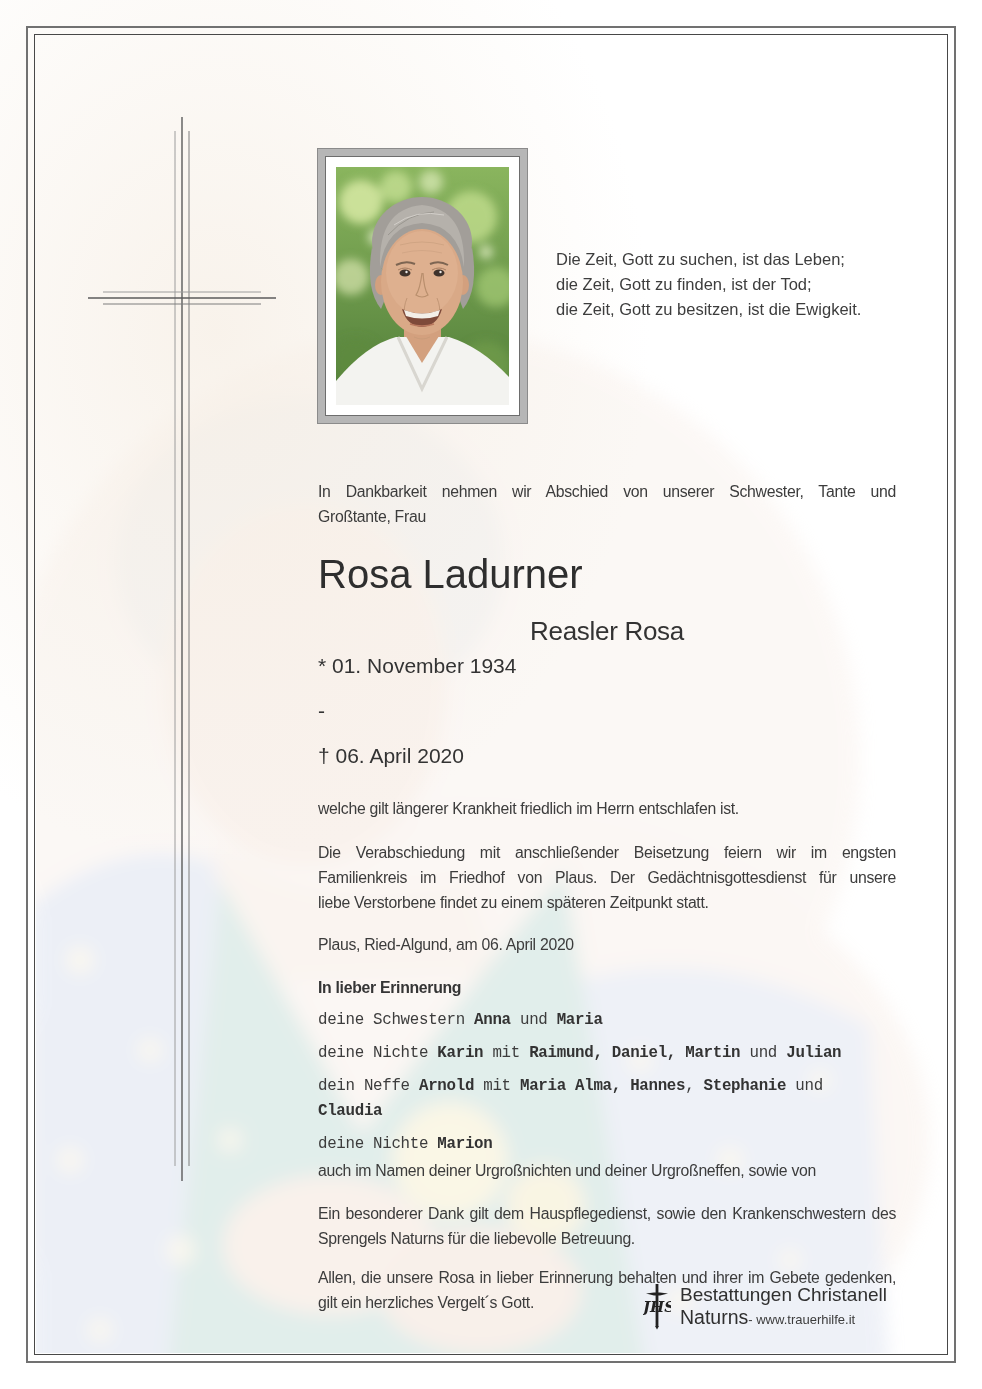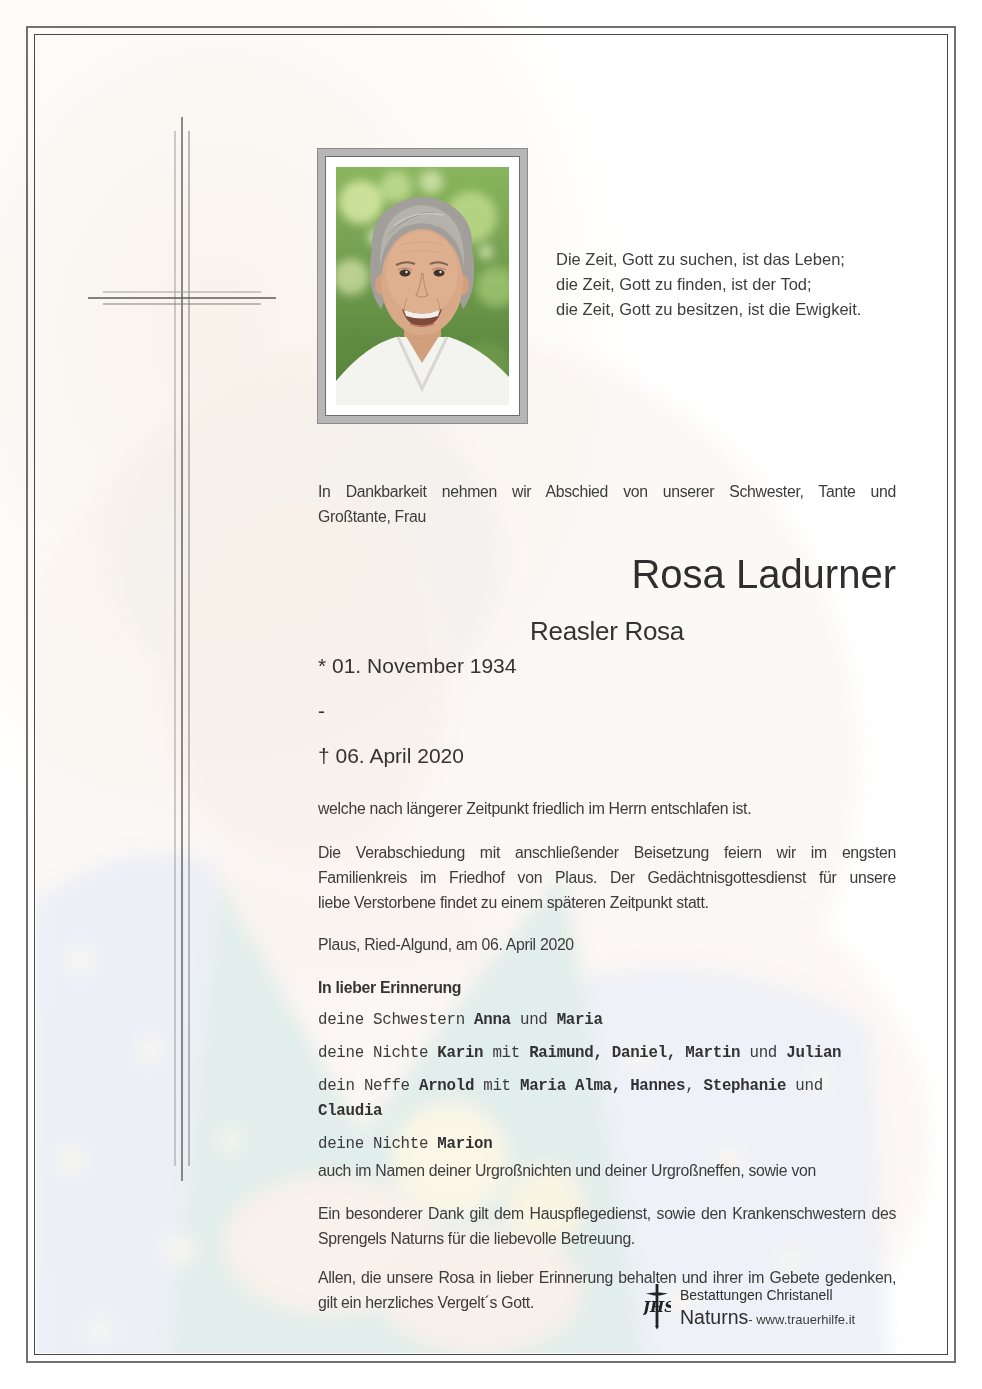--- a/index.html
+++ b/index.html
@@ -26,37 +26,37 @@
   
   .quote { position:absolute; left:556px; top:247px; font-size:16.5px; line-height:25px; color:#3d3d3d; }
 
   
   .main { position:absolute; left:318px; top:462px; width:578px; font-size:15.8px; line-height:25px;
     letter-spacing:-0.3px; color:#3c3c3c; }
   .para { margin:16px 0 0 0; }
   .just .ln { text-align:justify; text-align-last:justify; }
   .just .ln:last-child { text-align-last:left; }
   .intro { margin-top:17px; }
-  .title { font-size:40px; line-height:46px; text-align:right; color:#2e2e2e; letter-spacing:0; margin-top:22px; font-weight:normal; }
+  .title { font-size:40px; line-height:46px; text-align:left; color:#2e2e2e; letter-spacing:0; margin-top:22px; font-weight:normal; }
   .subtitle { font-size:26px; line-height:30px; text-align:center; color:#333333; margin-top:19px; }
   .dates { font-size:21px; line-height:26px; color:#333333; margin-top:7px; display:flex; justify-content:center; gap:19px; letter-spacing:0;flex-direction:column; }
   .passing { margin-top:27px; }
   .funeral { margin-top:19px; }
   .placedate { margin-top:17px; }
   .remember { margin-top:18px; font-weight:bold; color:#353535; }
   .mourner { margin-top:8px;font-family:Liberation Mono, monospace; }
   .mourner b, .main b { color:#333333; }
   .also { margin-top:1px; }
   .thanks { margin-top:18px; }
   .closing { margin-top:14px; }
 
   
   .footer { position:absolute; left:643px; top:1283px; display:flex; align-items:center; gap:9px; }
   .brand { color:#2f2f2f; }
-  .brand-line1 { font-size:14px; line-height:22px; }
+  .brand-line1 { font-size:19px; line-height:22px; }
   .brand-line2 { font-size:19.5px; line-height:22px; }
   .brand-suffix { font-size:13px; color:#3c3c3c; }
 </style>
 </head>
 <body>
 
 <div class="page">
 
   <svg class="overlay-svg" width="982" height="1389" viewBox="0 0 982 1389" aria-hidden="true">
     <defs>
@@ -185,21 +185,21 @@
       </div>
 
     <div class="title">Rosa Ladurner</div>
     <div class="subtitle">Reasler Rosa</div>
     <div class="dates">
       <span>* 01. November 1934</span>
       <span>-</span>
       <span>† 06. April 2020</span>
     </div>
 
-    <div class="para passing">welche nach längerer Zeitpunkt friedlich im Herrn entschlafen ist.</div>
+    <div class="para passing">welche gilt längerer Krankheit friedlich im Herrn entschlafen ist.</div>
     <div class="para just funeral">
         <div class="ln">Die Verabschiedung mit anschließender Beisetzung feiern wir im engsten</div>
         <div class="ln">Familienkreis im Friedhof von Plaus. Der Gedächtnisgottesdienst für unsere</div>
         <div class="ln">liebe Verstorbene findet zu einem späteren Zeitpunkt statt.</div>
       </div>
     <div class="para placedate">Plaus, Ried-Algund, am 06. April 2020</div>
 
     <div class="para remember">In lieber Erinnerung</div>
 
     <div class="para mourner"><span>deine Schwestern </span><b>Anna</b><span> und </span><b>Maria</b></div>

